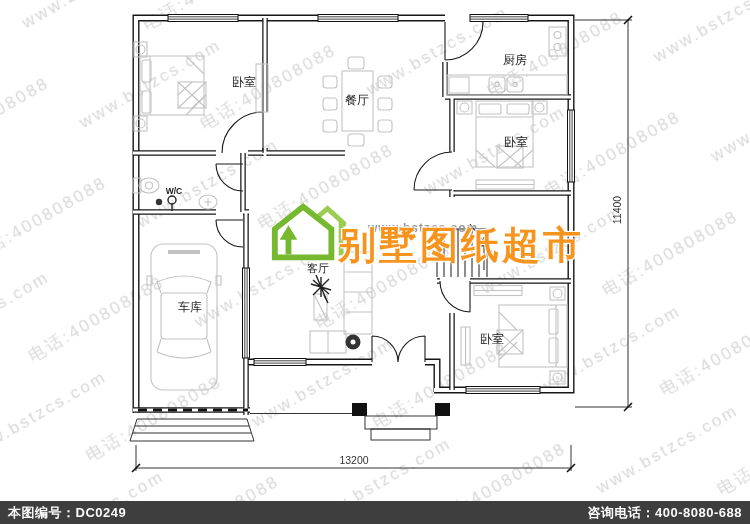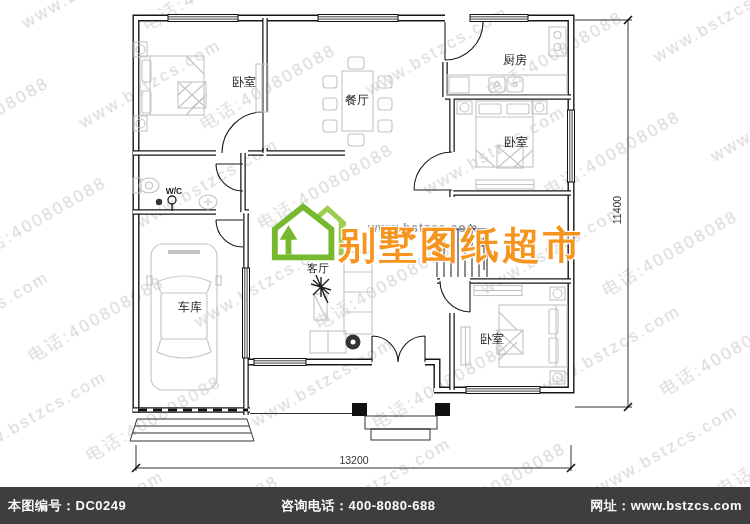--- a/index.html
+++ b/index.html
@@ -19,21 +19,21 @@
   .furn{stroke:#c3c3c3;stroke-width:1.1;fill:none;}
   .dark{stroke:#222;stroke-width:1.4;fill:none;}
   .rm{font-family:"Liberation Sans",sans-serif;font-size:12px;fill:#1a1a1a;}
   .dim{font-family:"Liberation Sans",sans-serif;font-size:10.5px;fill:#333;}
   .logo-wrap{position:absolute;left:268px;top:198px;display:flex;align-items:flex-end;}
   .logo-text{font-size:38px;font-weight:bold;color:#f7941d;letter-spacing:3px;line-height:1;
              margin-left:-8px;margin-bottom:0px;white-space:nowrap;
              text-shadow:0 0 2px #fff,0 0 3px #fff,1px 1px 0 #fff,-1px -1px 0 #fff;}
   .logo-url{position:absolute;left:368px;top:221px;font-size:12px;color:#979797;
             letter-spacing:1px;font-weight:bold;}
-  .footer{position:absolute;left:0;bottom:0;width:750px;height:37px;background:#3e3e3e;
+  .footer{position:absolute;left:0;bottom:0;width:750px;height:23px;background:#3e3e3e;
           color:#fafafa;font-size:13px;font-weight:bold;display:flex;align-items:center;
           justify-content:space-between;padding:0 8px;box-sizing:border-box;letter-spacing:.5px;}
 </style>
 </head>
 <body>
 
 <div class="stage">
 
   <svg class="plan-svg" width="750" height="524" viewBox="0 0 750 524">
     <defs>
@@ -271,16 +271,15 @@
       <path d="M7,60 V31 L36,8 L65,31 V60 Z" fill="#ffffff" stroke="#76b82e" stroke-width="6"></path>
       <line x1="21" y1="57" x2="21" y2="35" stroke="#76b82e" stroke-width="6"></line>
       <polygon points="12,42 21,27 30,42" fill="#76b82e"></polygon>
     </svg>
     <span class="logo-text">别墅图纸超市</span>
   </div>
 
   <div class="footer">
     <span>本图编号：DC0249</span>
     <span>咨询电话：400-8080-688</span>
-    <span>网址：www.bstzcs.com</span>
   </div>
 
 </div>
 
 </body></html>

